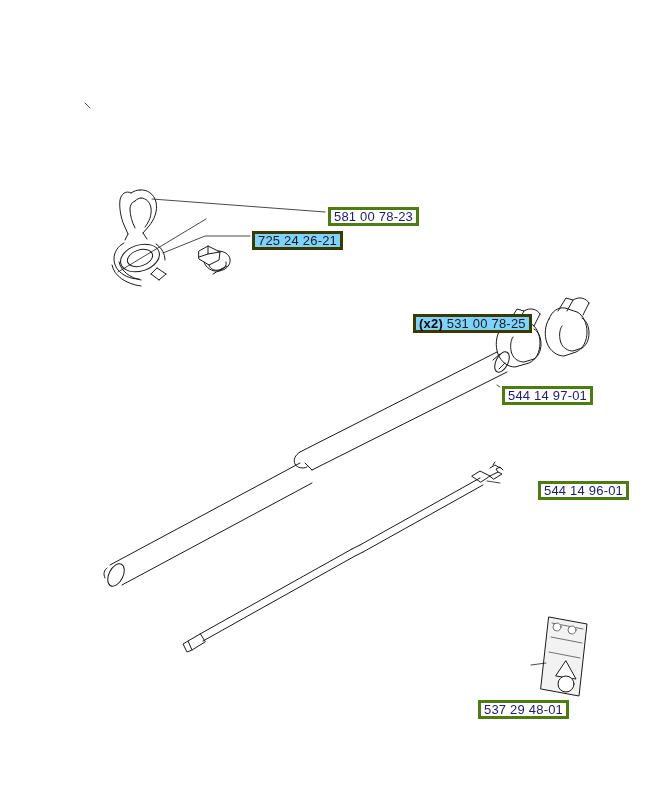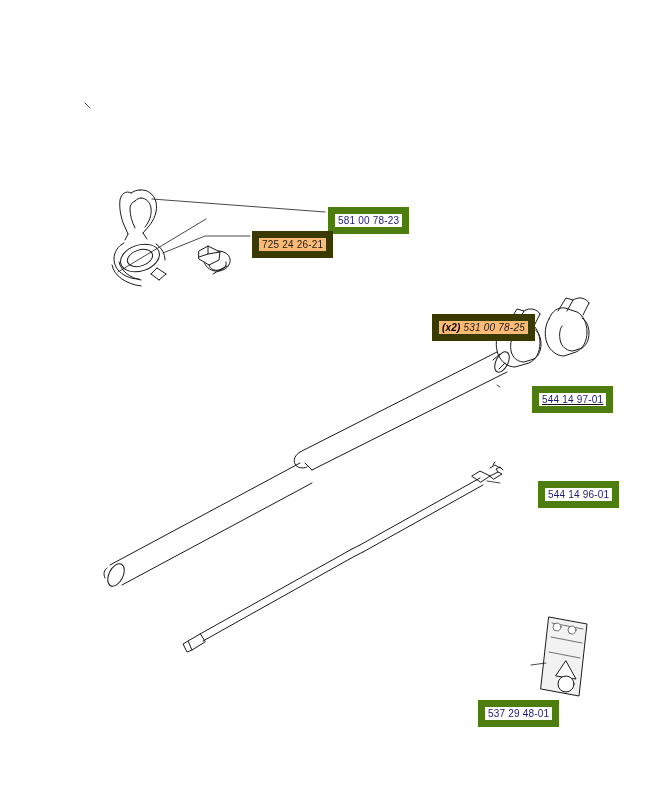--- a/index.html
+++ b/index.html
@@ -23,32 +23,32 @@
   }
   svg.art {
     position: absolute;
     left: 0;
     top: 0;
     width: 652px;
     height: 800px;
   }
   .callout {
     position: absolute;
-    font-size: 10px;
+    font-size: 13px;
     line-height: 11px;
     letter-spacing: 0.2px;
     color: #111111;
-    border: 7px solid #4d7c0f;
+    border: 3px solid #4d7c0f;
     background: #ffffff;
     padding: 1px 3px 1px 3px;
     white-space: nowrap;
     box-sizing: border-box;
   }
   .callout.highlight {
-    background: #fdba74;
+    background: #7dd3fc;
     border-color: #3a3a00;
   }
   .callout .qty {
     font-weight: bold;
     color: #000000;
   }
   .callout .code {
     color: #1a1a7a;
   }
   .callout.highlight .code {
@@ -176,26 +176,26 @@
   </svg>
 
   <div class="callout" style="left:328px; top:207px;">
     <span class="code">581 00 78-23</span>
   </div>
 
   <div class="callout highlight" style="left:252px; top:231px;">
     <span class="code">725 24 26-21</span>
   </div>
 
-  <div class="callout highlight" style="left:432px; top:314px;font-style:italic;">
+  <div class="callout highlight" style="left:413px; top:314px;">
     <span class="qty">(x2)</span>
     <span class="code">531 00 78-25</span>
   </div>
 
-  <div class="callout" style="left:532px; top:386px;text-decoration:underline;">
+  <div class="callout" style="left:502px; top:386px;">
     <span class="code">544 14 97-01</span>
   </div>
 
   <div class="callout" style="left:502px; top:481px;margin-left:36px;">
     <span class="code">544 14 96-01</span>
   </div>
 
   <div class="callout" style="left:478px; top:660px;margin-top:40px;">
     <span class="code">537 29 48-01</span>
   </div>

